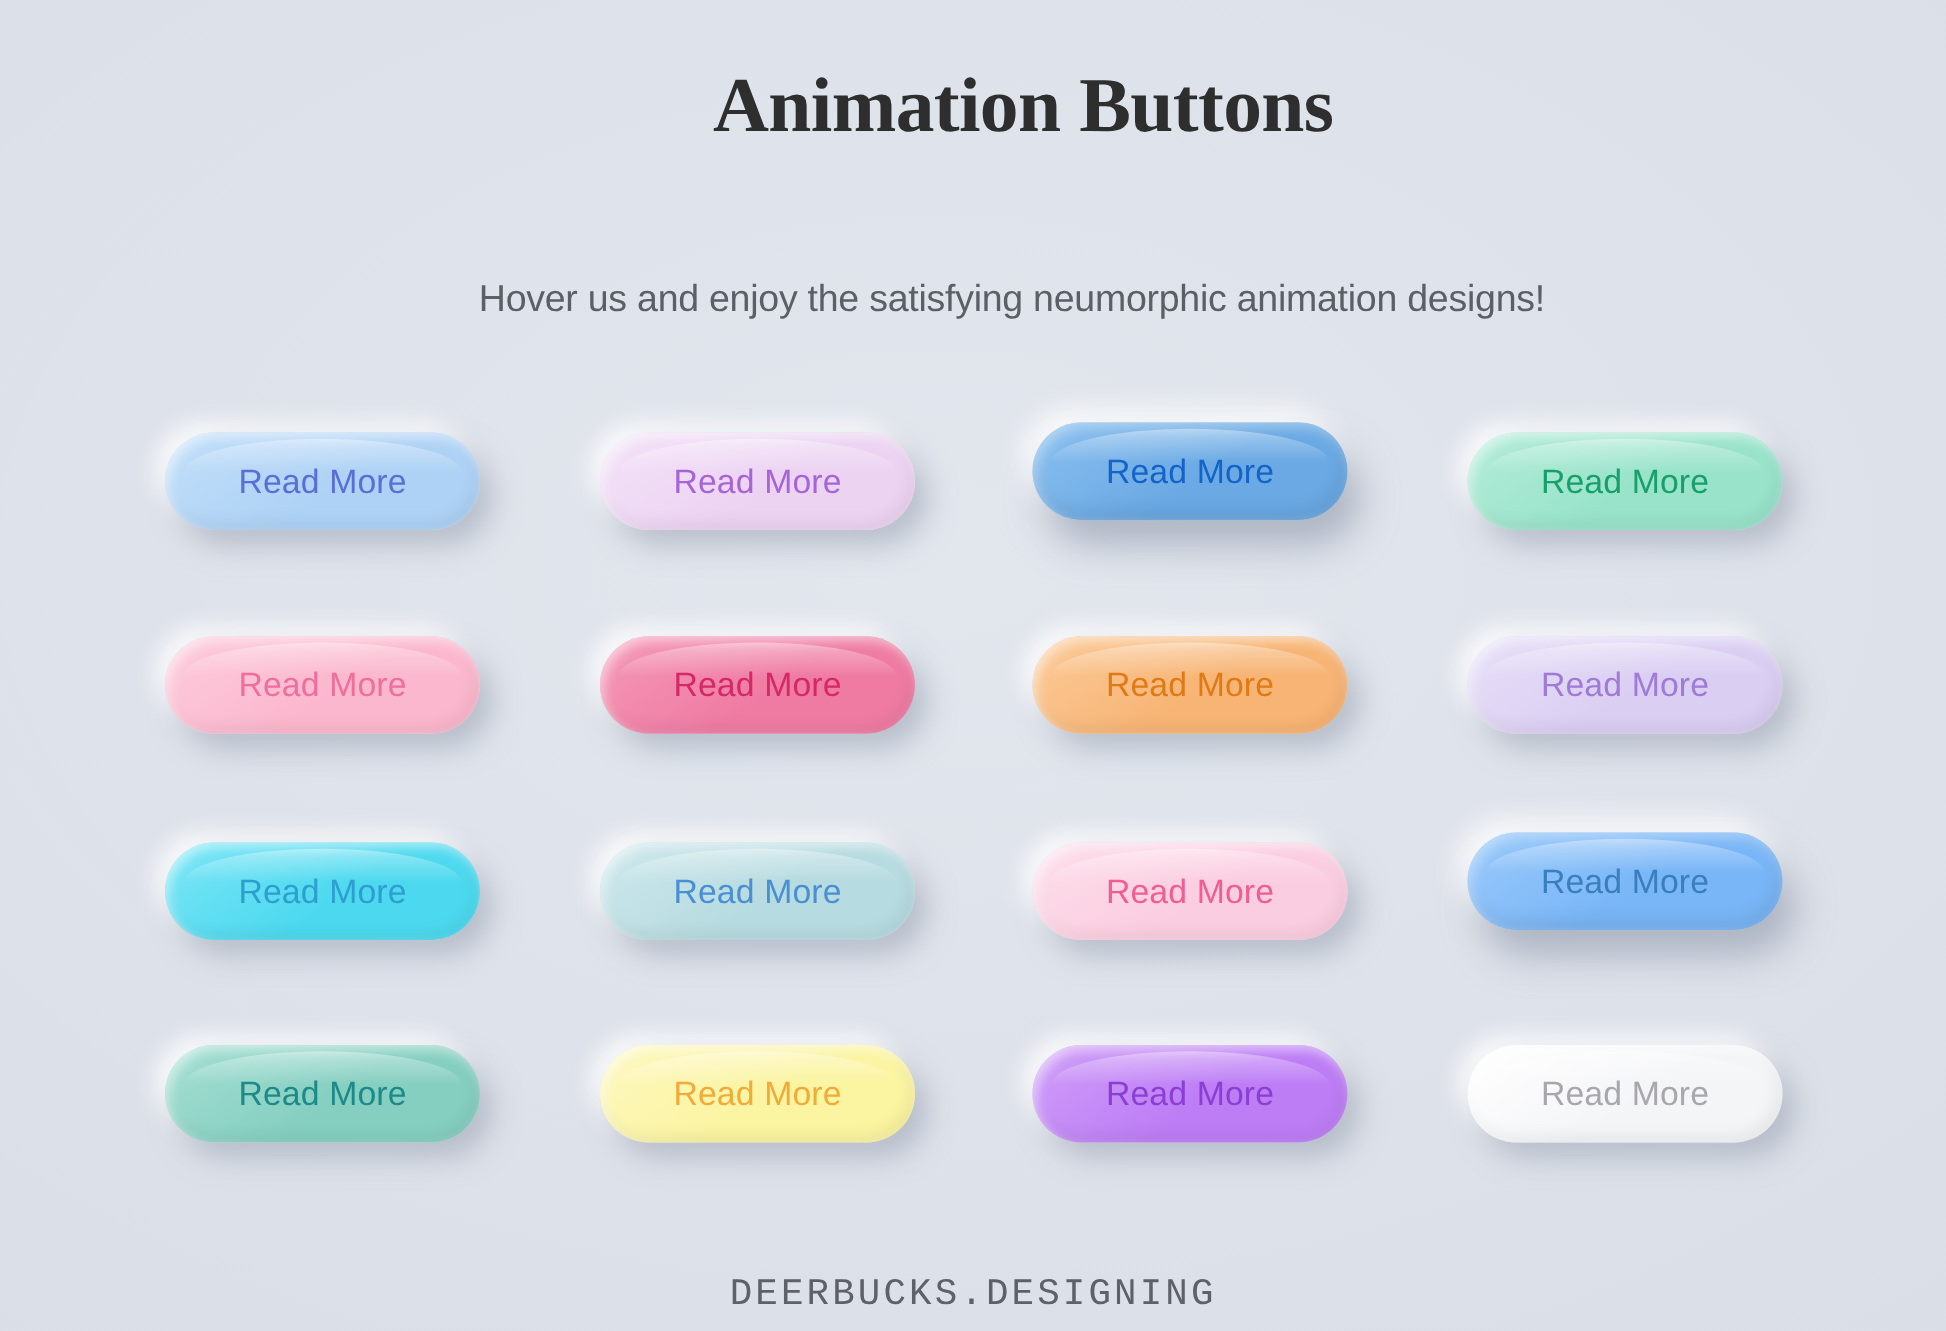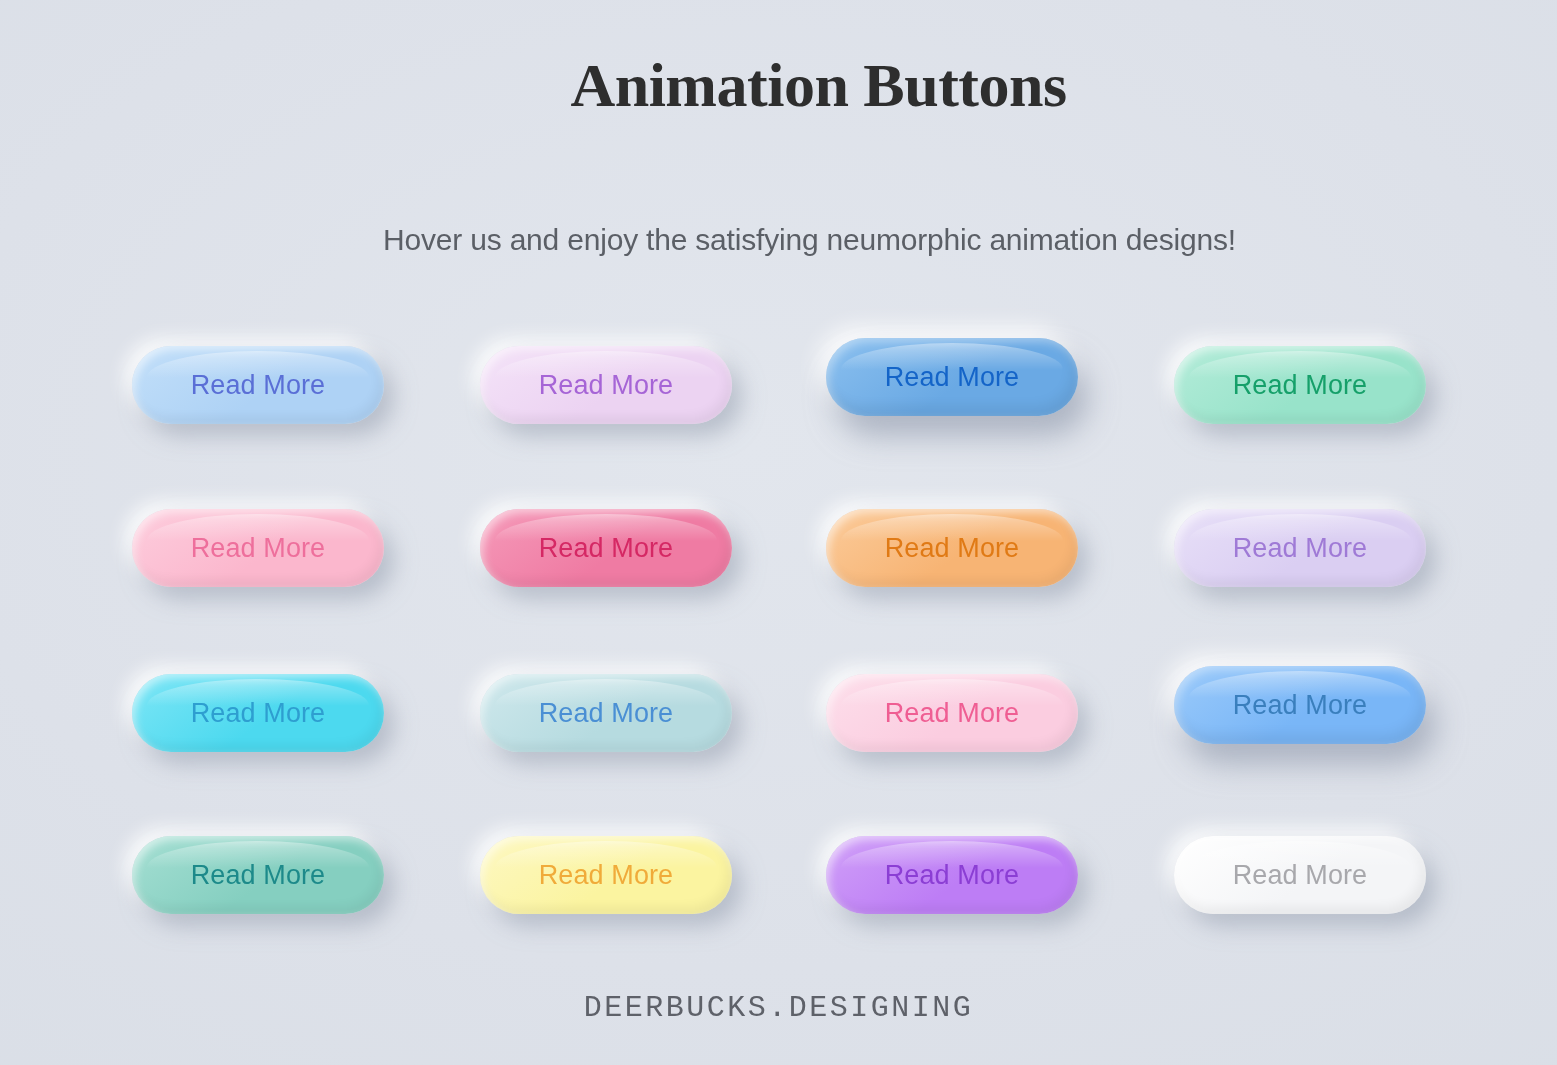--- a/index.html
+++ b/index.html
@@ -140,21 +140,21 @@
     top: 5px;
     height: 34%;
     border-radius: 50% / 100% 100% 0 0;
     background: linear-gradient(to bottom, rgba(255,255,255,0.40), rgba(255,255,255,0.0));
     pointer-events: none;
     z-index: 1;
   }
 
   .footer-brand {
     position: absolute;
-    bottom: 40px;
+    bottom: 12px;
     left: 0;
     width: 100%;
     text-align: center;
     font-family: "Liberation Mono", monospace;
     font-size: 30px;
     letter-spacing: 2.5px;
     color: #5e6169;
     white-space: nowrap;
   }
 </style>

